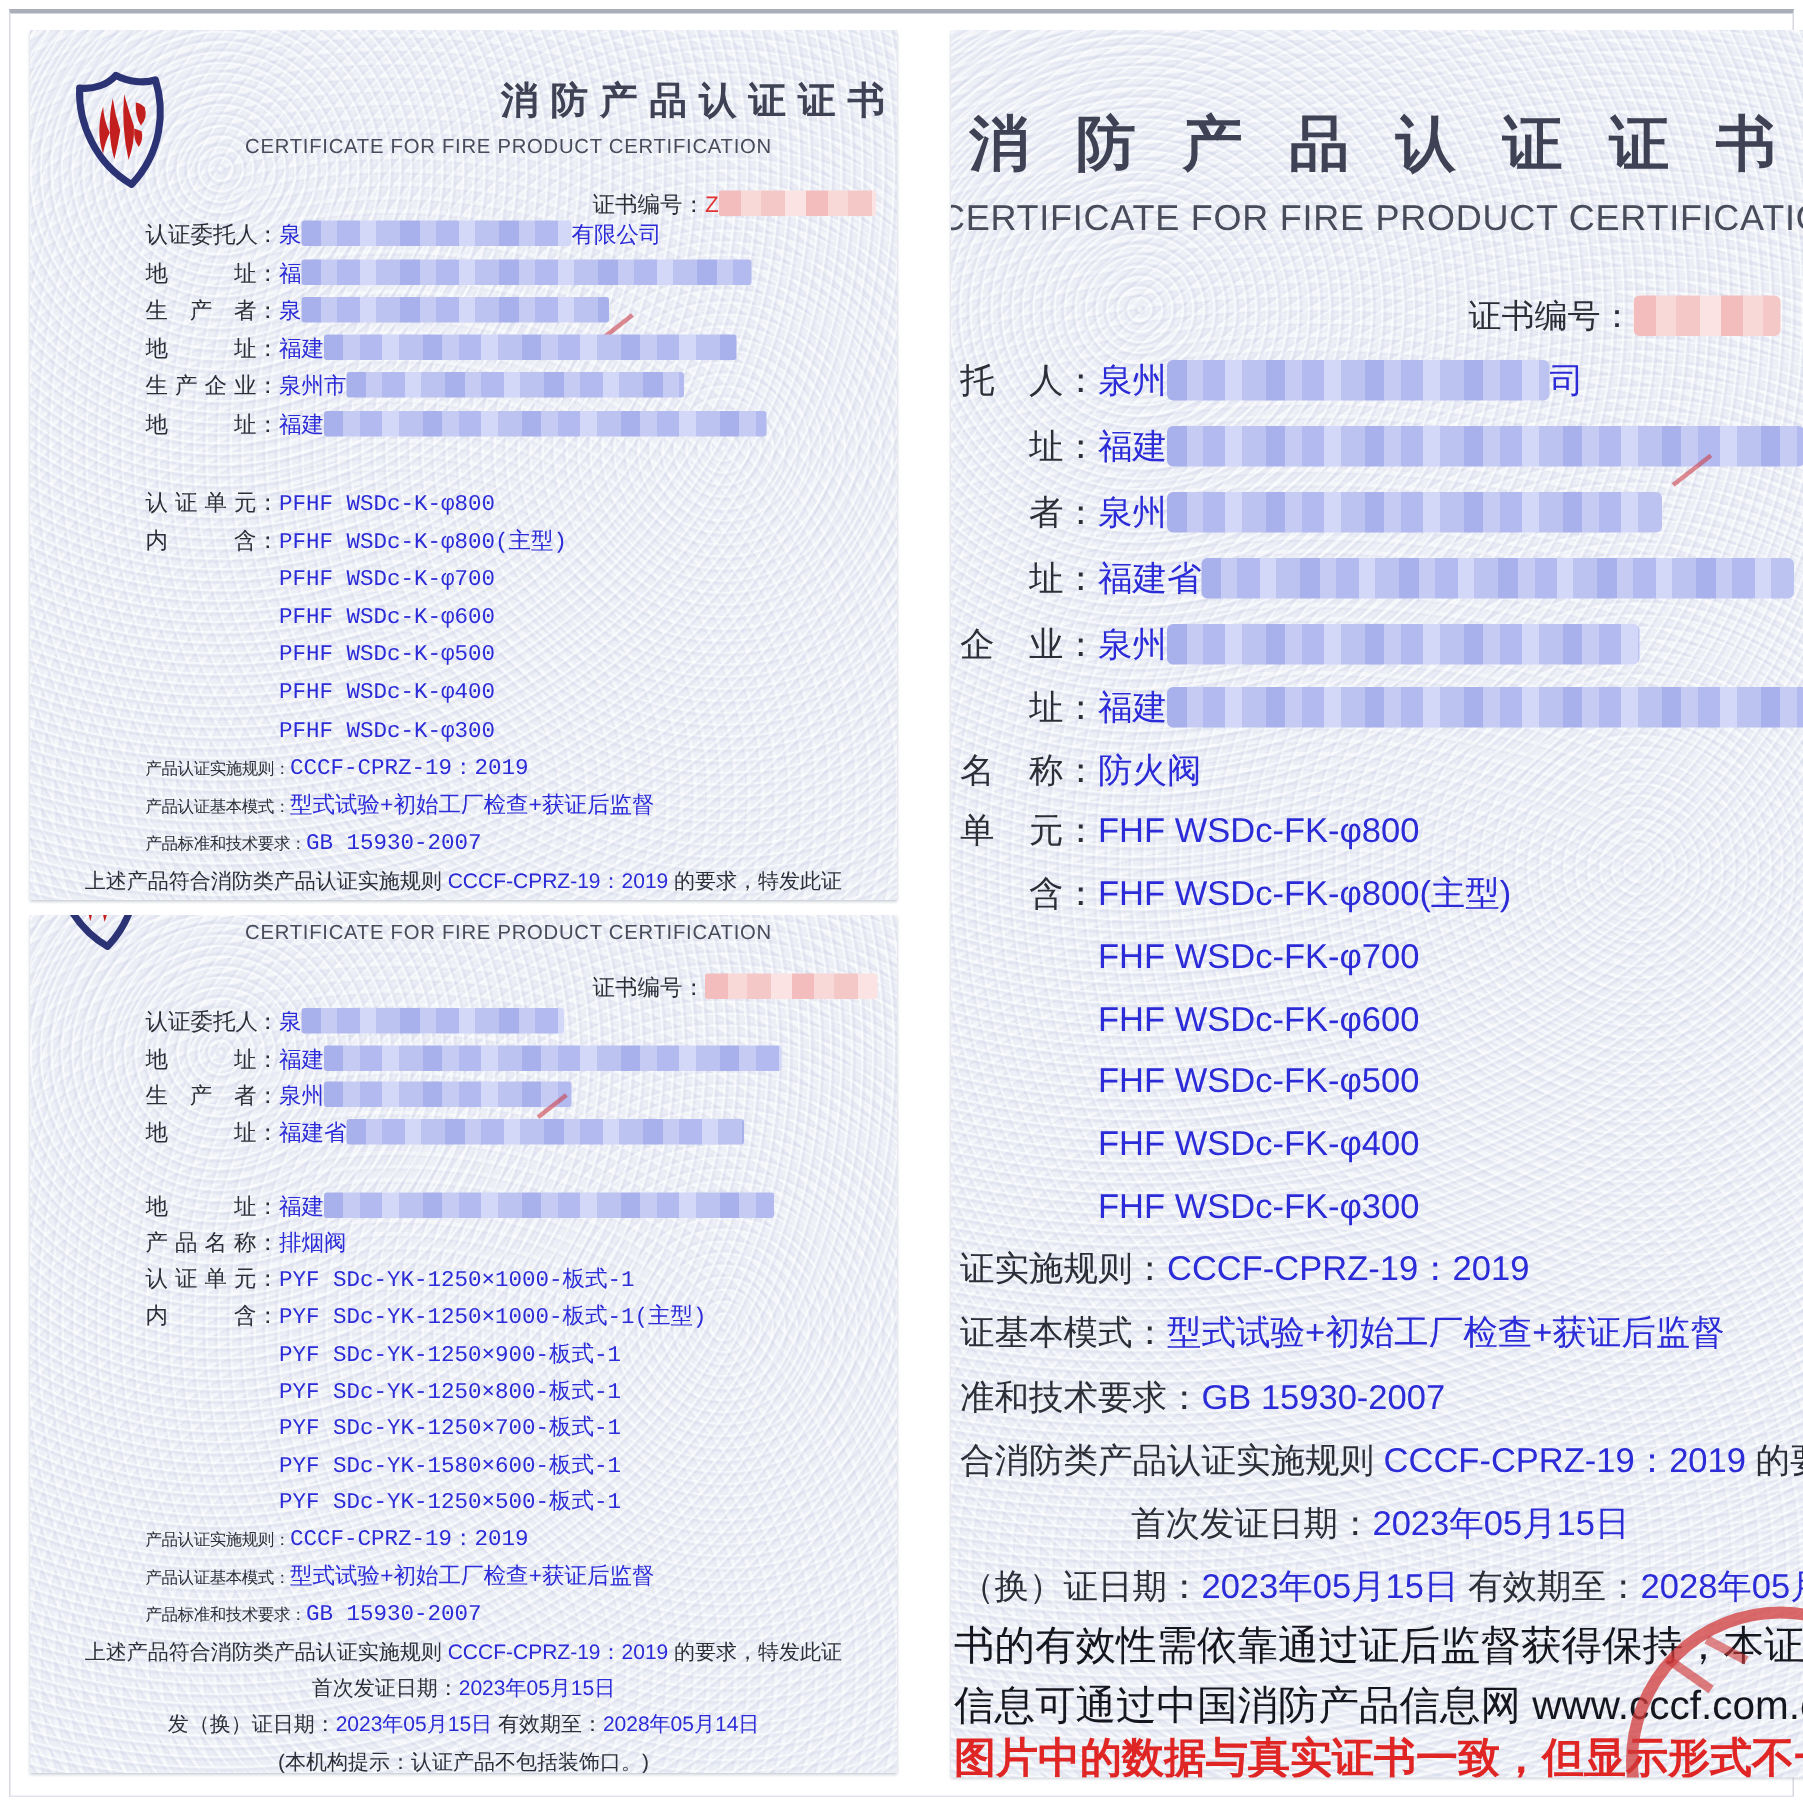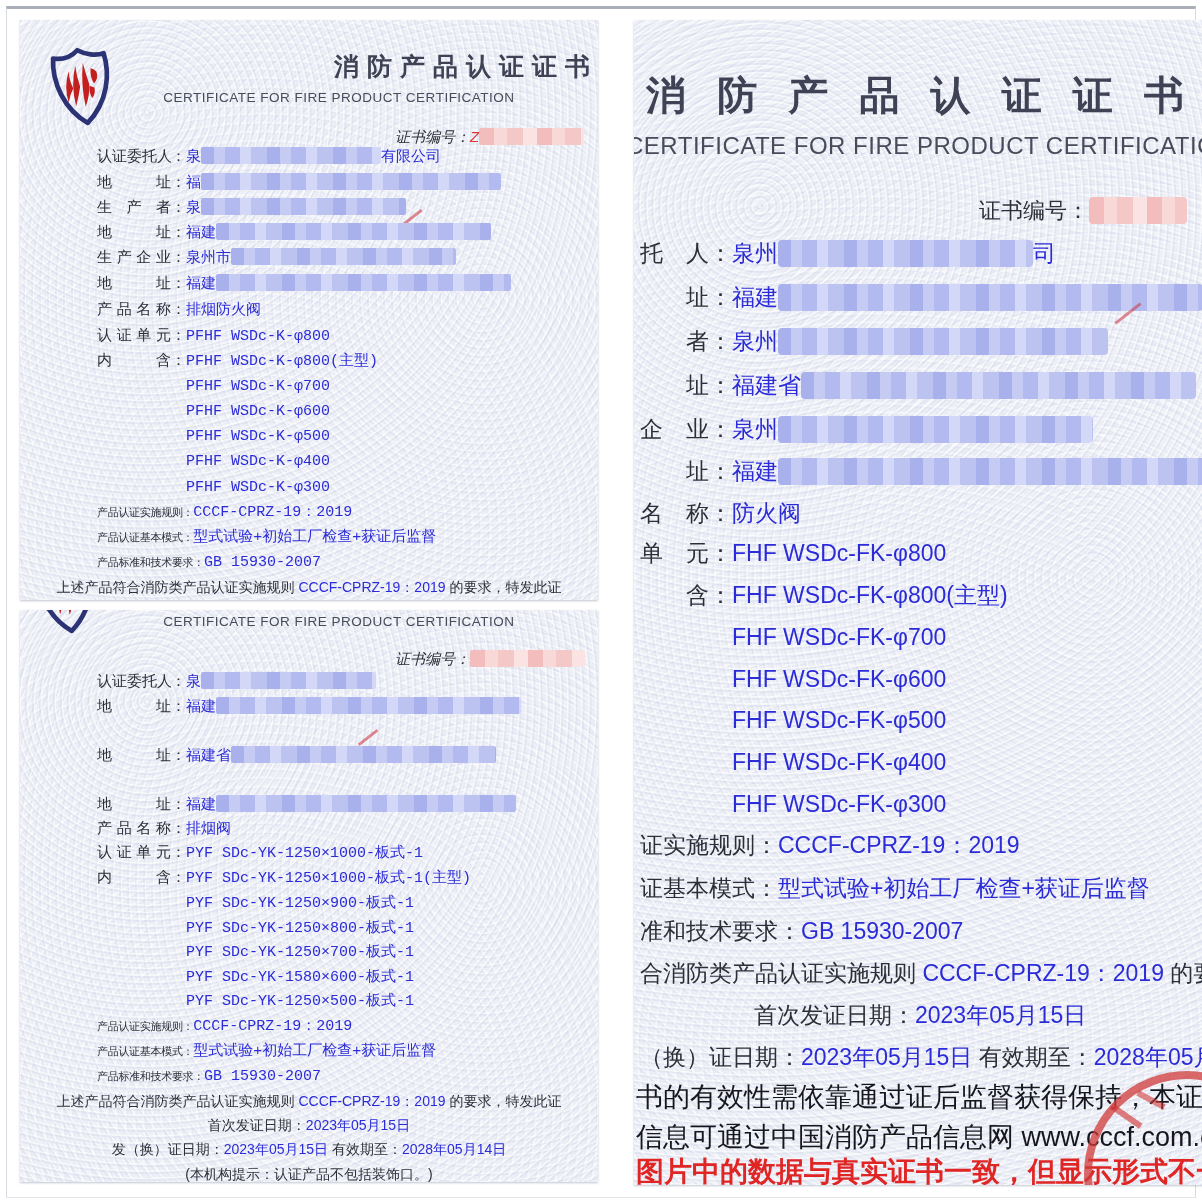--- a/index.html
+++ b/index.html
@@ -25,21 +25,21 @@
   .l-sub{position:absolute;left:60px;right:0;top:70px;text-align:center;
     font-size:13.5px;letter-spacing:.5px;color:#474b5a;}
   .l-sub-top{position:absolute;left:60px;right:0;top:4px;text-align:center;
     font-size:13.5px;letter-spacing:.5px;color:#474b5a;}
   .row{position:absolute;left:77px;right:6px;height:21px;line-height:21px;font-size:15px;white-space:nowrap;font-family:Liberation Mono, monospace;}
   .lbl{display:inline-block;width:74px;text-align:justify;text-align-last:justify;color:#2c2e38;vertical-align:top;}
   .colon{color:#2c2e38;}
   .lbl2{color:#2c2e38;font-size:11px;letter-spacing:-0.3px;}
   .mval{margin-left:89px;}
   .rowc{position:absolute;left:0;right:0;text-align:center;height:21px;line-height:21px;font-size:14px;white-space:nowrap;}
-  .certno-l{position:absolute;left:375px;top:0;height:21px;line-height:21px;font-size:15px;white-space:nowrap;font-style:italic;}
+  .certno-l{position:absolute;left:375px;top:0;height:21px;line-height:21px;font-size:15px;white-space:nowrap;}
 
   .blur{display:inline-block;height:17px;border-radius:2px;vertical-align:-3px;
     background:repeating-linear-gradient(90deg,#a9b1ec 0 13px,#c6cbf4 13px 24px,#b2baf0 24px 39px,#d3d7f8 39px 50px,#bcc3f1 50px 66px);}
   .blur.pink{background:repeating-linear-gradient(90deg,#f3bdbe 0 15px,#f9d8d8 15px 28px,#f5c8c8 28px 44px,#fce3e3 44px 58px);}
   .blur.tall{height:27px;vertical-align:-6px;border-radius:4px;}
 
   .slash{position:absolute;width:24px;height:2.5px;background:rgba(205,65,75,.6);transform:rotate(-38deg);}
 
   
   .r-title{position:absolute;left:0;right:0;top:48px;text-align:center;
@@ -93,23 +93,20 @@
   <div class="slash" style="left:380px;top:196px"></div>
   <div class="row" style="top:203px">
     <span class="lbl">地址</span><span class="colon">：</span><span class="blue">福建</span><span class="blur" style="width:275px"></span>
   </div>
   <div class="row" style="top:228px">
     <span class="lbl">生产企业</span><span class="colon">：</span><span class="blue">泉州市</span><span class="blur" style="width:225px"></span>
   </div>
   <div class="row" style="top:254px">
     <span class="lbl">地址</span><span class="colon">：</span><span class="blue">福建</span><span class="blur" style="width:295px"></span>
   </div>
-  <div class="row" style="top:280px">
-    <span class="lbl">产品名称</span><span class="colon">：</span><span class="blue">排烟防火阀</span>
-  </div>
   <div class="row" style="top:306px">
     <span class="lbl">认证单元</span><span class="colon">：</span><span class="blue">PFHF WSDc-K-φ800</span>
   </div>
   <div class="row" style="top:331px">
     <span class="lbl">内含</span><span class="colon">：</span><span class="blue">PFHF WSDc-K-φ800(主型)</span>
   </div>
   <div class="row" style="top:356px"><span class="blue mval">PFHF WSDc-K-φ700</span></div>
   <div class="row" style="top:381px"><span class="blue mval">PFHF WSDc-K-φ600</span></div>
   <div class="row" style="top:406px"><span class="blue mval">PFHF WSDc-K-φ500</span></div>
   <div class="row" style="top:431px"><span class="blue mval">PFHF WSDc-K-φ400</span></div>
@@ -144,20 +141,23 @@
   <div class="certno-l" style="top:38px">
     <span class="blk">证书编号：</span><span class="blur pink" style="width:115px"></span>
   </div>
 
   <div class="row" style="top:62px">
     <span class="lbl">认证委托人</span><span class="colon">：</span><span class="blue">泉</span><span class="blur" style="width:175px"></span>
   </div>
   <div class="row" style="top:87px">
     <span class="lbl">地址</span><span class="colon">：</span><span class="blue">福建</span><span class="blur" style="width:305px"></span>
   </div>
+  <div class="row" style="top:111px">
+    <span class="lbl">生产者</span><span class="colon">：</span><span class="blue">泉州</span><span class="blur" style="width:165px"></span>
+  </div>
   <div class="slash" style="left:336px;top:126px"></div>
   <div class="row" style="top:136px">
     <span class="lbl">地址</span><span class="colon">：</span><span class="blue">福建省</span><span class="blur" style="width:265px"></span>
   </div>
   <div class="row" style="top:185px">
     <span class="lbl">地址</span><span class="colon">：</span><span class="blue">福建</span><span class="blur" style="width:300px"></span>
   </div>
   <div class="row" style="top:209px">
     <span class="lbl">产品名称</span><span class="colon">：</span><span class="blue">排烟阀</span>
   </div>

